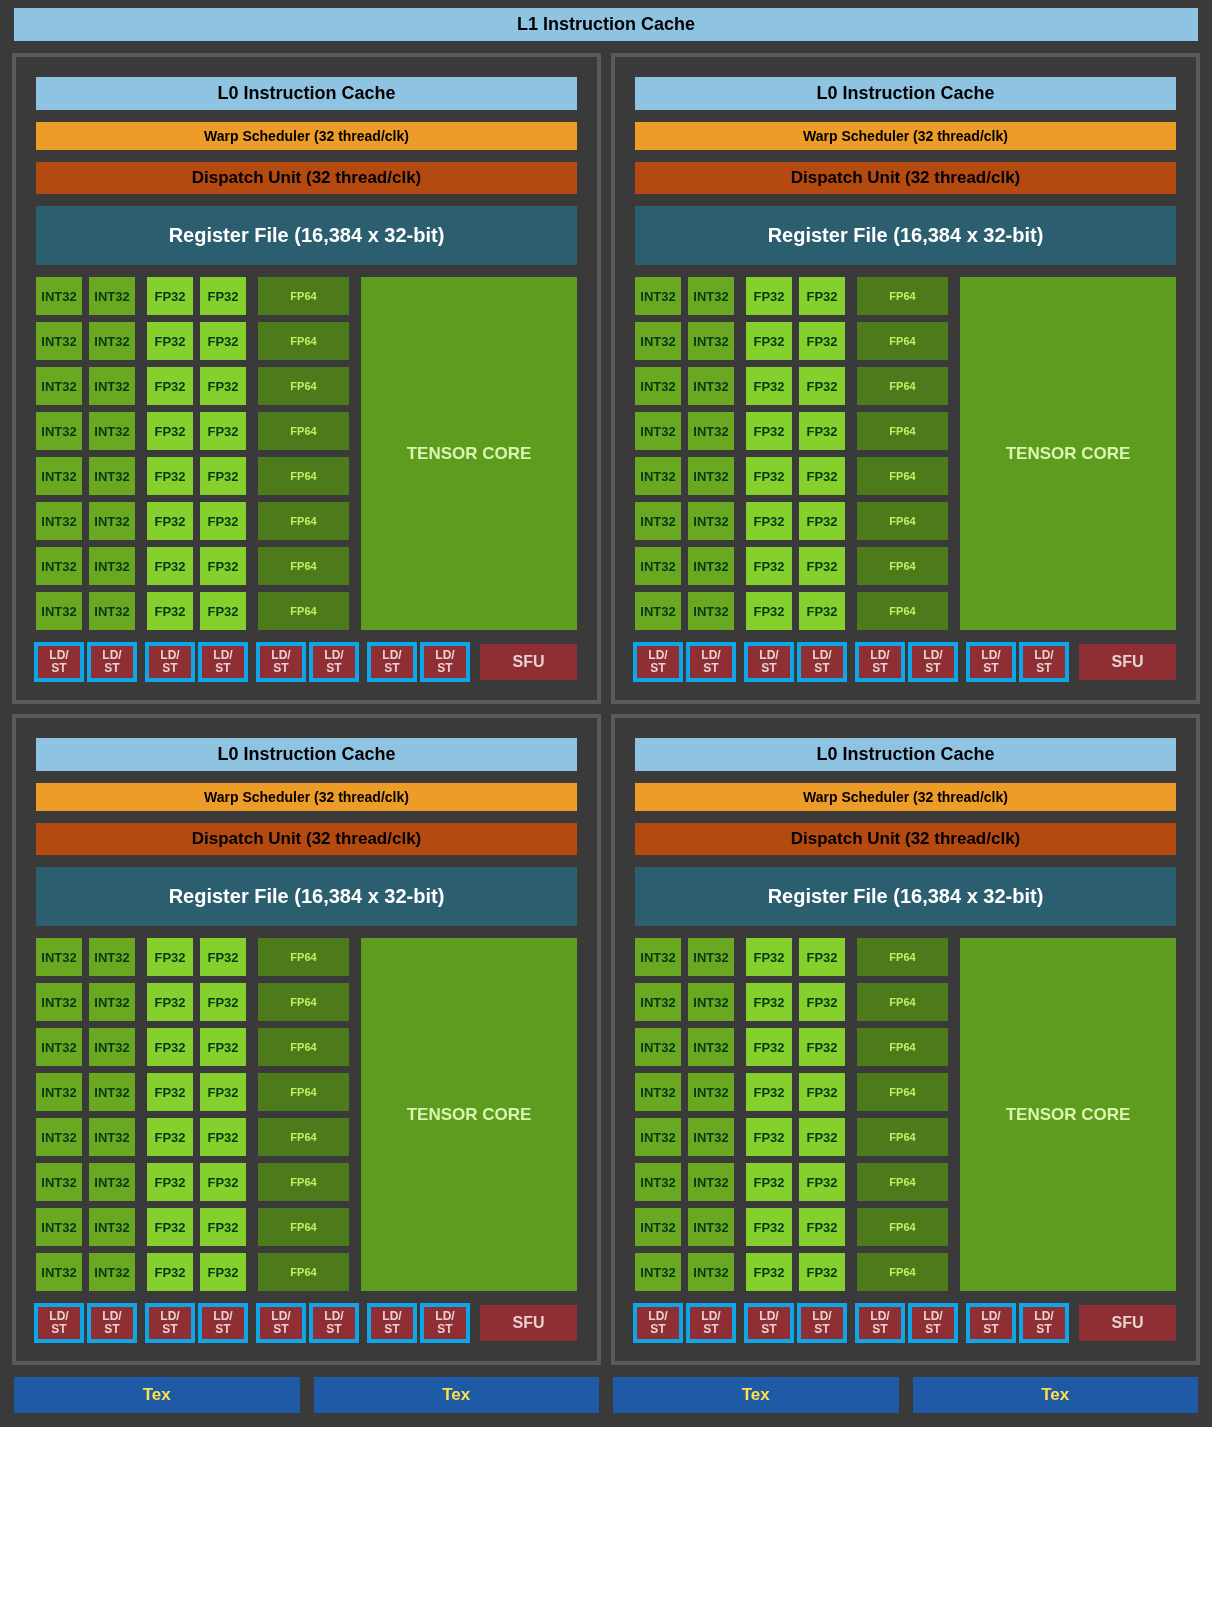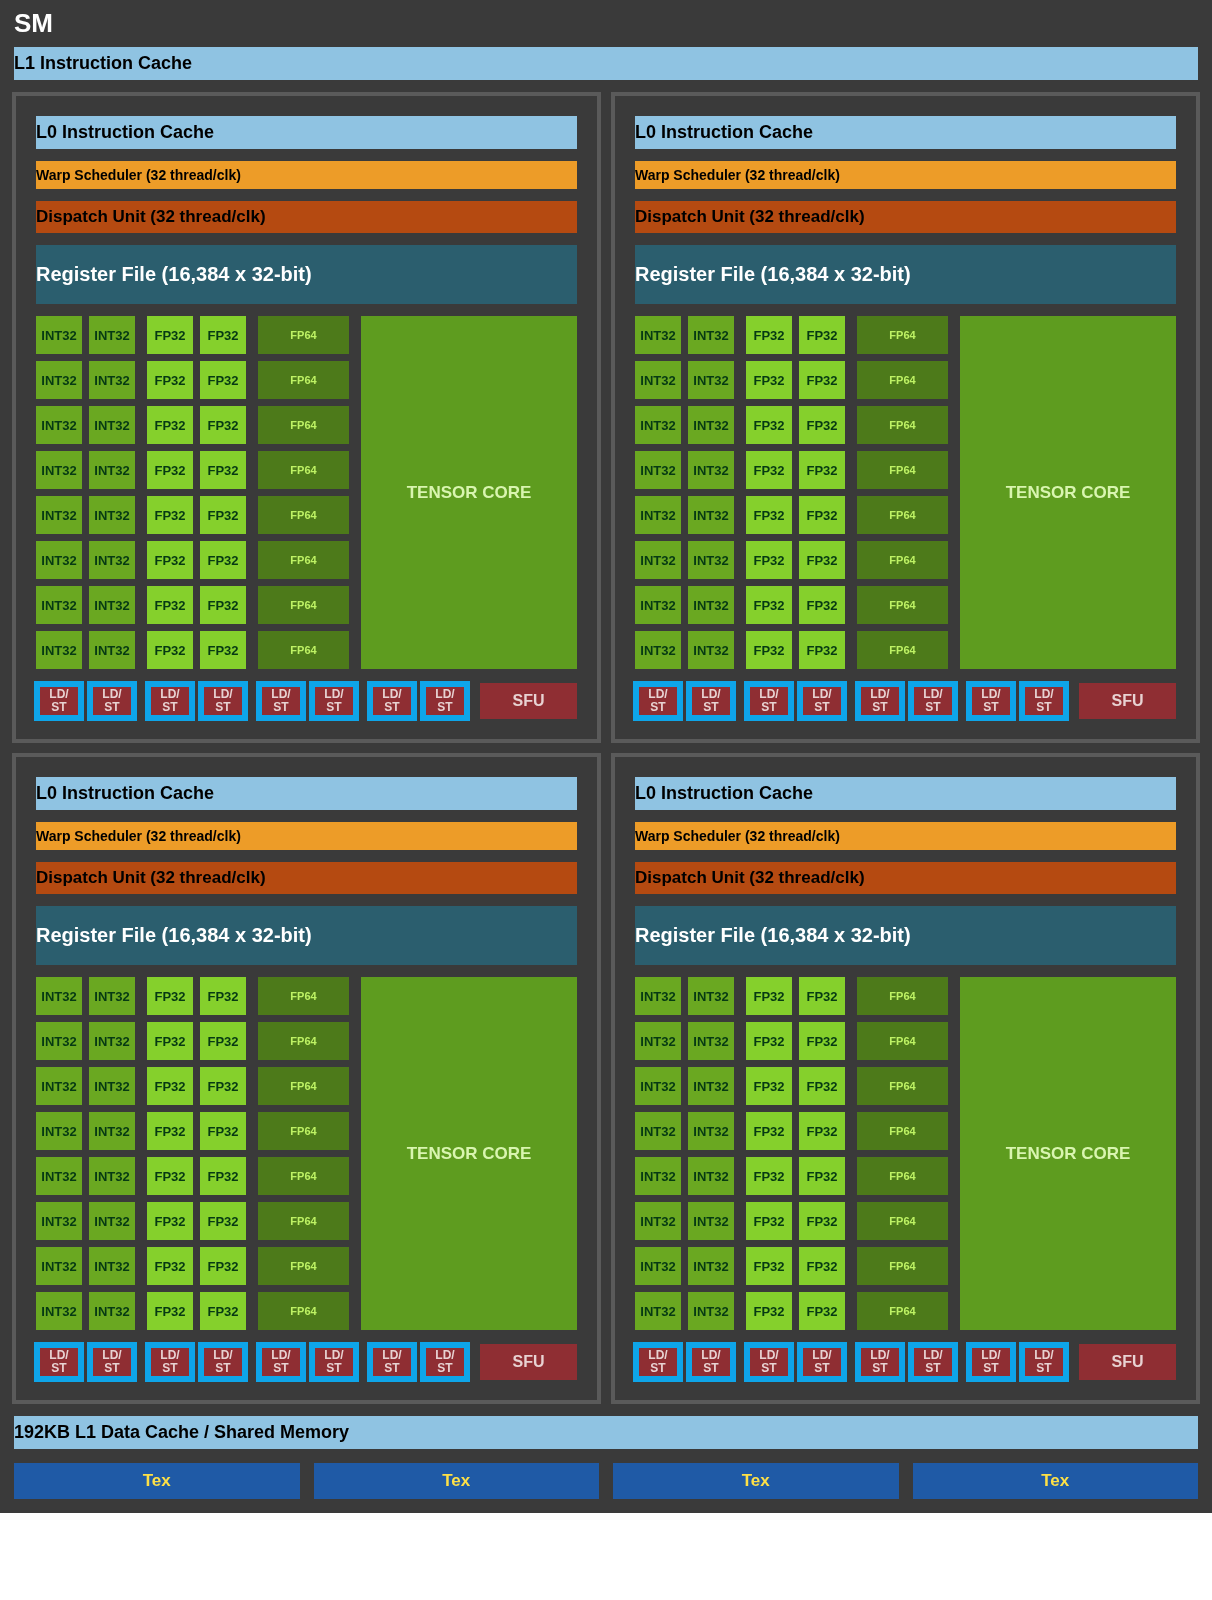--- a/index.html
+++ b/index.html
@@ -14,20 +14,21 @@
     border: 2px solid #3a3a3a;
     padding: 4px 10px 10px 10px;
   }
   .sm-title {
     color: #fff;
     font-size: 26px;
     font-weight: bold;
     padding: 2px 2px 6px 2px;
   }
   .bar {
+    text-align: center;
     font-weight: bold;
     padding: 6px 0;
     margin-bottom: 10px;
     border: 2px solid #3a3a3a;
   }
   .bar-lightblue { background: #8fc3e2; color: #000; font-size: 18px; }
   .bar-orange    { background: #ed9c28; color: #000; font-size: 14px; }
   .bar-brown     { background: #b54a11; color: #000; font-size: 17px; }
   .bar-teal      { background: #2b5e6e; color: #ffffff; font-size: 20px; padding: 18px 0; }
   .quad-grid {
@@ -105,21 +106,21 @@
   }
   .ldst-pair {
     display: flex;
     gap: 3px;
   }
   .ldst-cell {
     width: 50px;
     height: 40px;
     background: #8f2e33;
     color: #e8d2d2;
-    border: 6px solid #0ea5e9;
+    border: 4px solid #0ea5e9;
     display: flex;
     align-items: center;
     justify-content: center;
     font-weight: bold;
     font-size: 12px;
     text-align: center;
     line-height: 1.1;
   }
   .sfu-cell {
     flex: 1;
@@ -145,21 +146,20 @@
     font-weight: bold;
     font-size: 17px;
     padding: 8px 0;
   }
   .partition .bar { margin-bottom: 8px; }
 </style>
 </head>
 <body>
 
 <div class="sm-outer">
-  <div class="sm-title">SM</div>
 
   <div class="bar bar-lightblue">L1 Instruction Cache</div>
 
   <div class="quad-grid">
 
   <div class="partition">
         <div class="bar bar-lightblue">L0 Instruction Cache</div>
         <div class="bar bar-orange">Warp Scheduler (32 thread/clk)</div>
         <div class="bar bar-brown">Dispatch Unit (32 thread/clk)</div>
         <div class="bar bar-teal">Register File (16,384 x 32-bit)</div>
@@ -481,21 +481,20 @@
           </div>
           <div class="ldst-pair">
             <div class="ldst-cell">LD/<br>ST</div>
             <div class="ldst-cell">LD/<br>ST</div>
           </div>
           <div class="sfu-cell">SFU</div>
         </div>
       </div>
     </div>
 
-  <div class="bar bar-lightblue">192KB L1 Data Cache / Shared Memory</div>
 
   <div class="tex-row">
 
   <div class="tex-cell">Tex</div>
       <div class="tex-cell">Tex</div>
       <div class="tex-cell">Tex</div>
       <div class="tex-cell">Tex</div>
     </div>
 </div>
 

